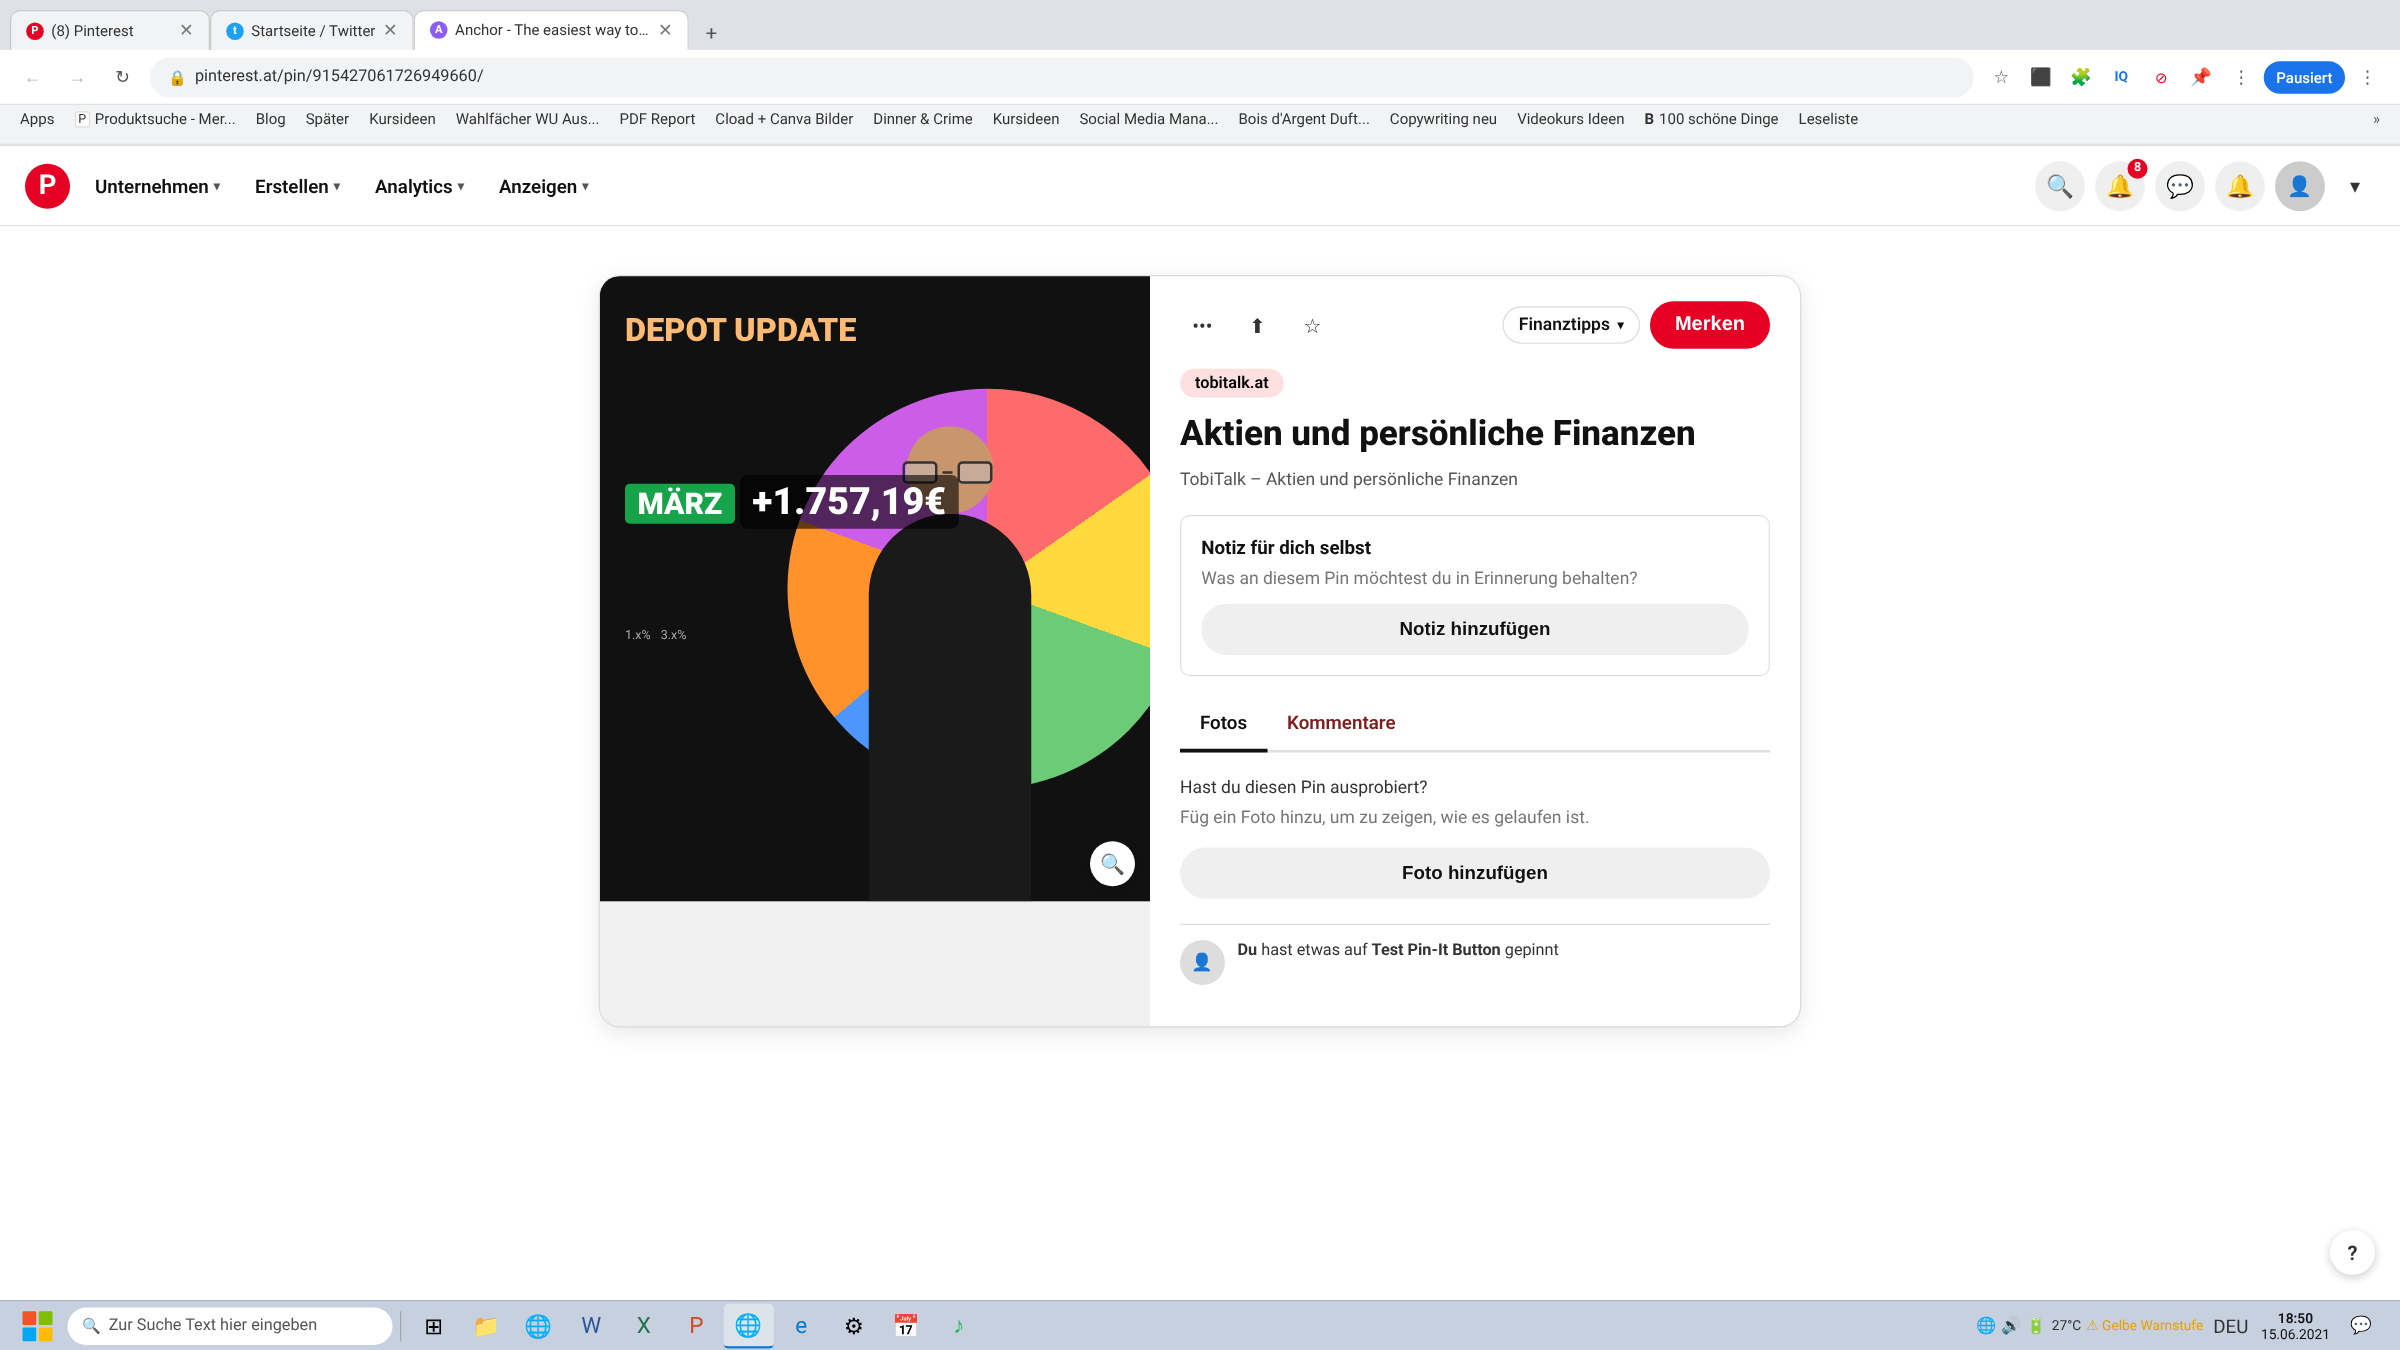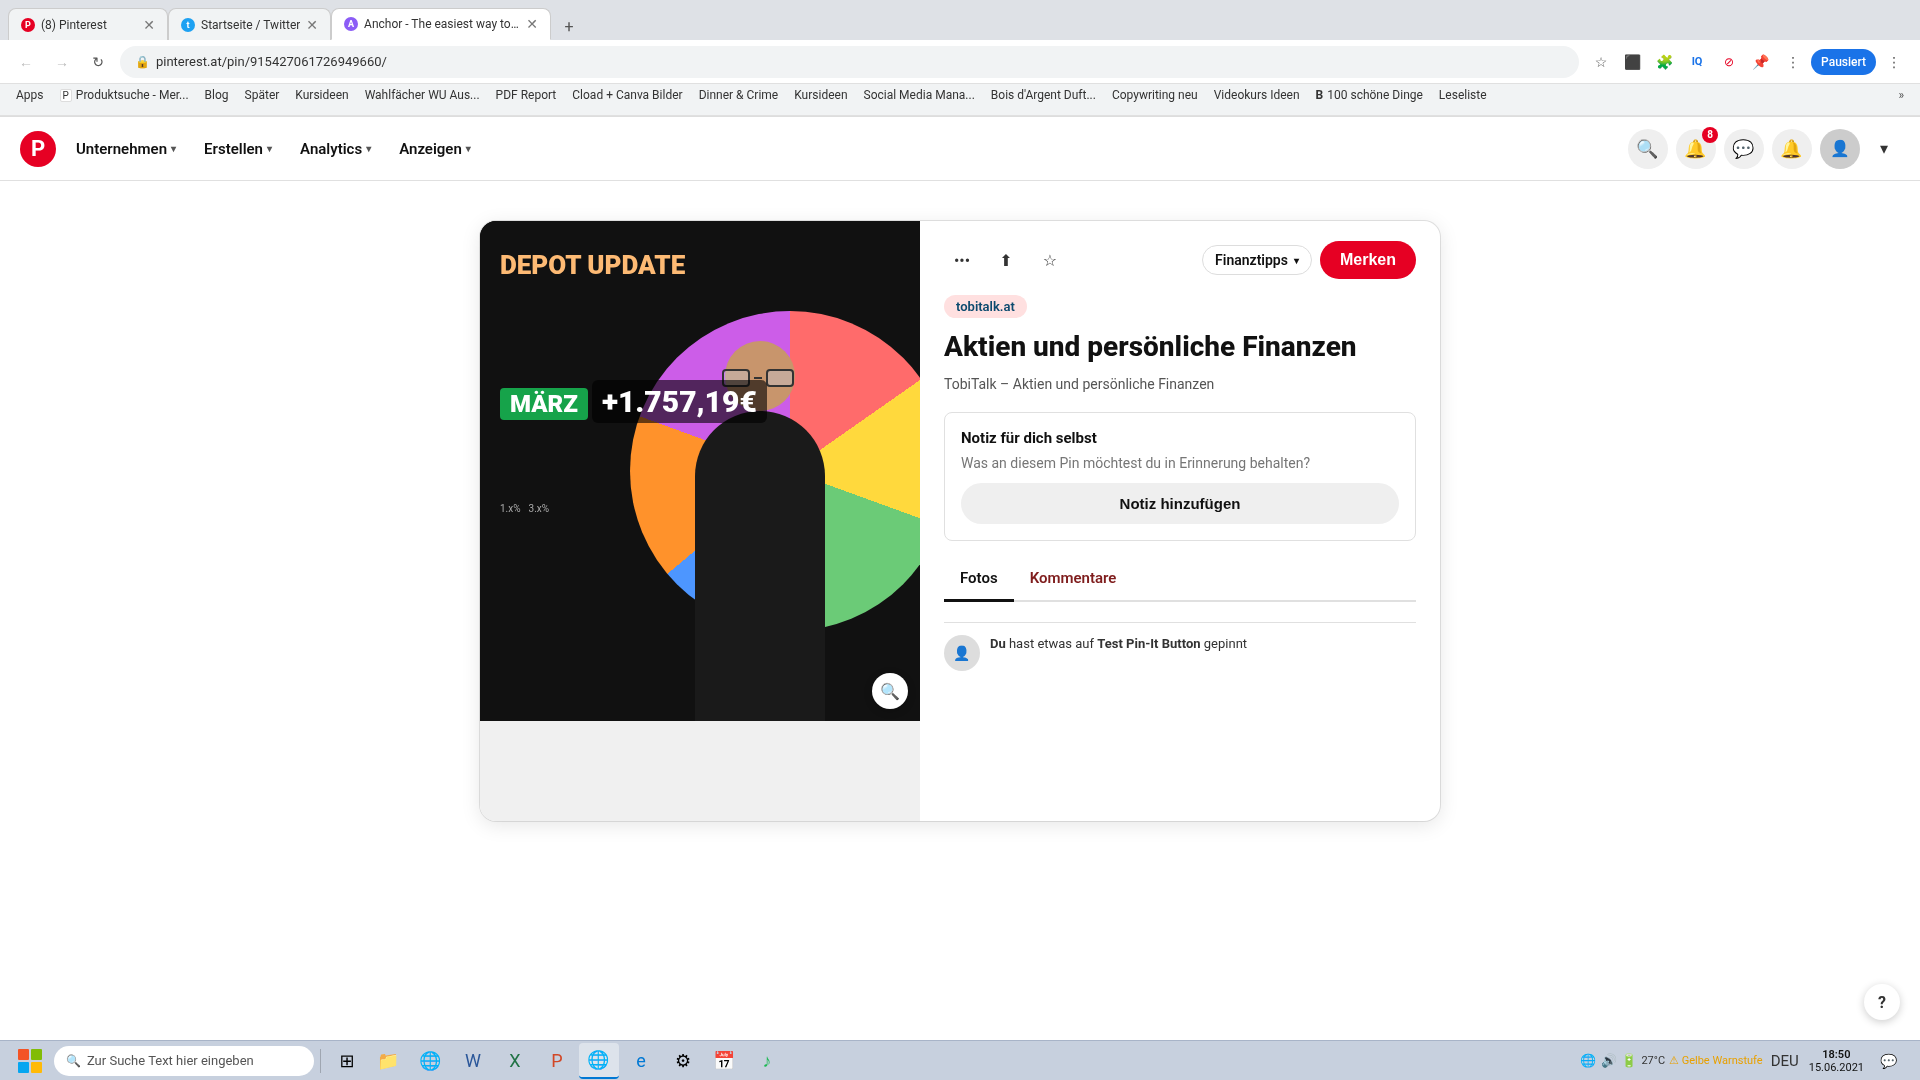--- a/index.html
+++ b/index.html
@@ -60,21 +60,21 @@
     .pin-zoom-btn { position: absolute; bottom: 12px; right: 12px; width: 36px; height: 36px; background: white; border-radius: 50%; display: flex; align-items: center; justify-content: center; cursor: pointer; box-shadow: 0 2px 8px rgba(0,0,0,0.2); font-size: 16px; }
 
     
     .pin-details-section { flex: 1; padding: 20px 24px; overflow-y: auto; }
     .pin-actions-row { display: flex; align-items: center; gap: 8px; margin-bottom: 16px; }
     .pin-action-btn { width: 36px; height: 36px; display: flex; align-items: center; justify-content: center; border-radius: 50%; cursor: pointer; color: #333; font-size: 16px; background: transparent; }
     .pin-board-select { display: flex; align-items: center; gap: 6px; padding: 6px 12px; border: 1px solid #ddd; border-radius: 24px; cursor: pointer; font-size: 14px; font-weight: 600; color: #111; margin-left: auto; }
     .pin-board-chevron { font-size: 10px; }
     .pin-save-btn { background: #e60023; color: white; border: none; border-radius: 24px; padding: 10px 20px; font-size: 16px; font-weight: 700; cursor: pointer; }
 
-    .pin-source { display: inline-block; background: #ffe0e0; color: #0c4a6e; padding: 4px 12px; border-radius: 16px; font-size: 13px; font-weight: 600; margin-bottom: 12px; cursor: pointer; text-decoration: none; }
+    .pin-source { display: inline-block; background: #ffe0e0; color: #000000; padding: 4px 12px; border-radius: 16px; font-size: 13px; font-weight: 600; margin-bottom: 12px; cursor: pointer; text-decoration: none; }
     .pin-title { font-size: 28px; font-weight: 800; color: #111; line-height: 1.2; margin-bottom: 12px; }
     .pin-description { font-size: 14px; color: #555; margin-bottom: 20px; }
 
     .pin-note-section { background: #fff; border: 1px solid #e0e0e0; border-radius: 8px; padding: 16px; margin-bottom: 20px; }
     .pin-note-title { font-size: 15px; font-weight: 700; color: #111; margin-bottom: 8px; }
     .pin-note-text { font-size: 14px; color: #767676; margin-bottom: 12px; }
     .pin-note-add-btn { background: #efefef; border: none; border-radius: 24px; padding: 12px 20px; font-size: 15px; font-weight: 600; cursor: pointer; color: #111; display: block; width: 100%; text-align: center; }
 
     .pin-tabs { display: flex; gap: 0; border-bottom: 2px solid #e0e0e0; margin-bottom: 20px; }
     .pin-tab { padding: 8px 16px 12px; font-size: 15px; font-weight: 600; cursor: pointer; color: #7f1d1d; border-bottom: 3px solid transparent; margin-bottom: -2px; }
@@ -341,20 +341,25 @@
           <button class="pin-note-add-btn">Notiz hinzufügen</button>
         </div>
 
         
         <div class="pin-tabs">
           <div class="pin-tab active">Fotos</div>
           <div class="pin-tab">Kommentare</div>
         </div>
 
         
+        <div class="fotos-section">
+          <p class="pin-fotos-text">Hast du diesen Pin ausprobiert?</p>
+          <p class="pin-fotos-sub">Füg ein Foto hinzu, um zu zeigen, wie es gelaufen ist.</p>
+          <button class="pin-foto-add-btn">Foto hinzufügen</button>
+        </div>
 
         
         <div class="pin-activity">
           <div class="activity-avatar">
             <span>👤</span>
           </div>
           <div class="activity-text">
             <strong>Du</strong><span> hast etwas auf </span><strong>Test Pin-It Button</strong><span> gepinnt</span>
           </div>
         </div>

